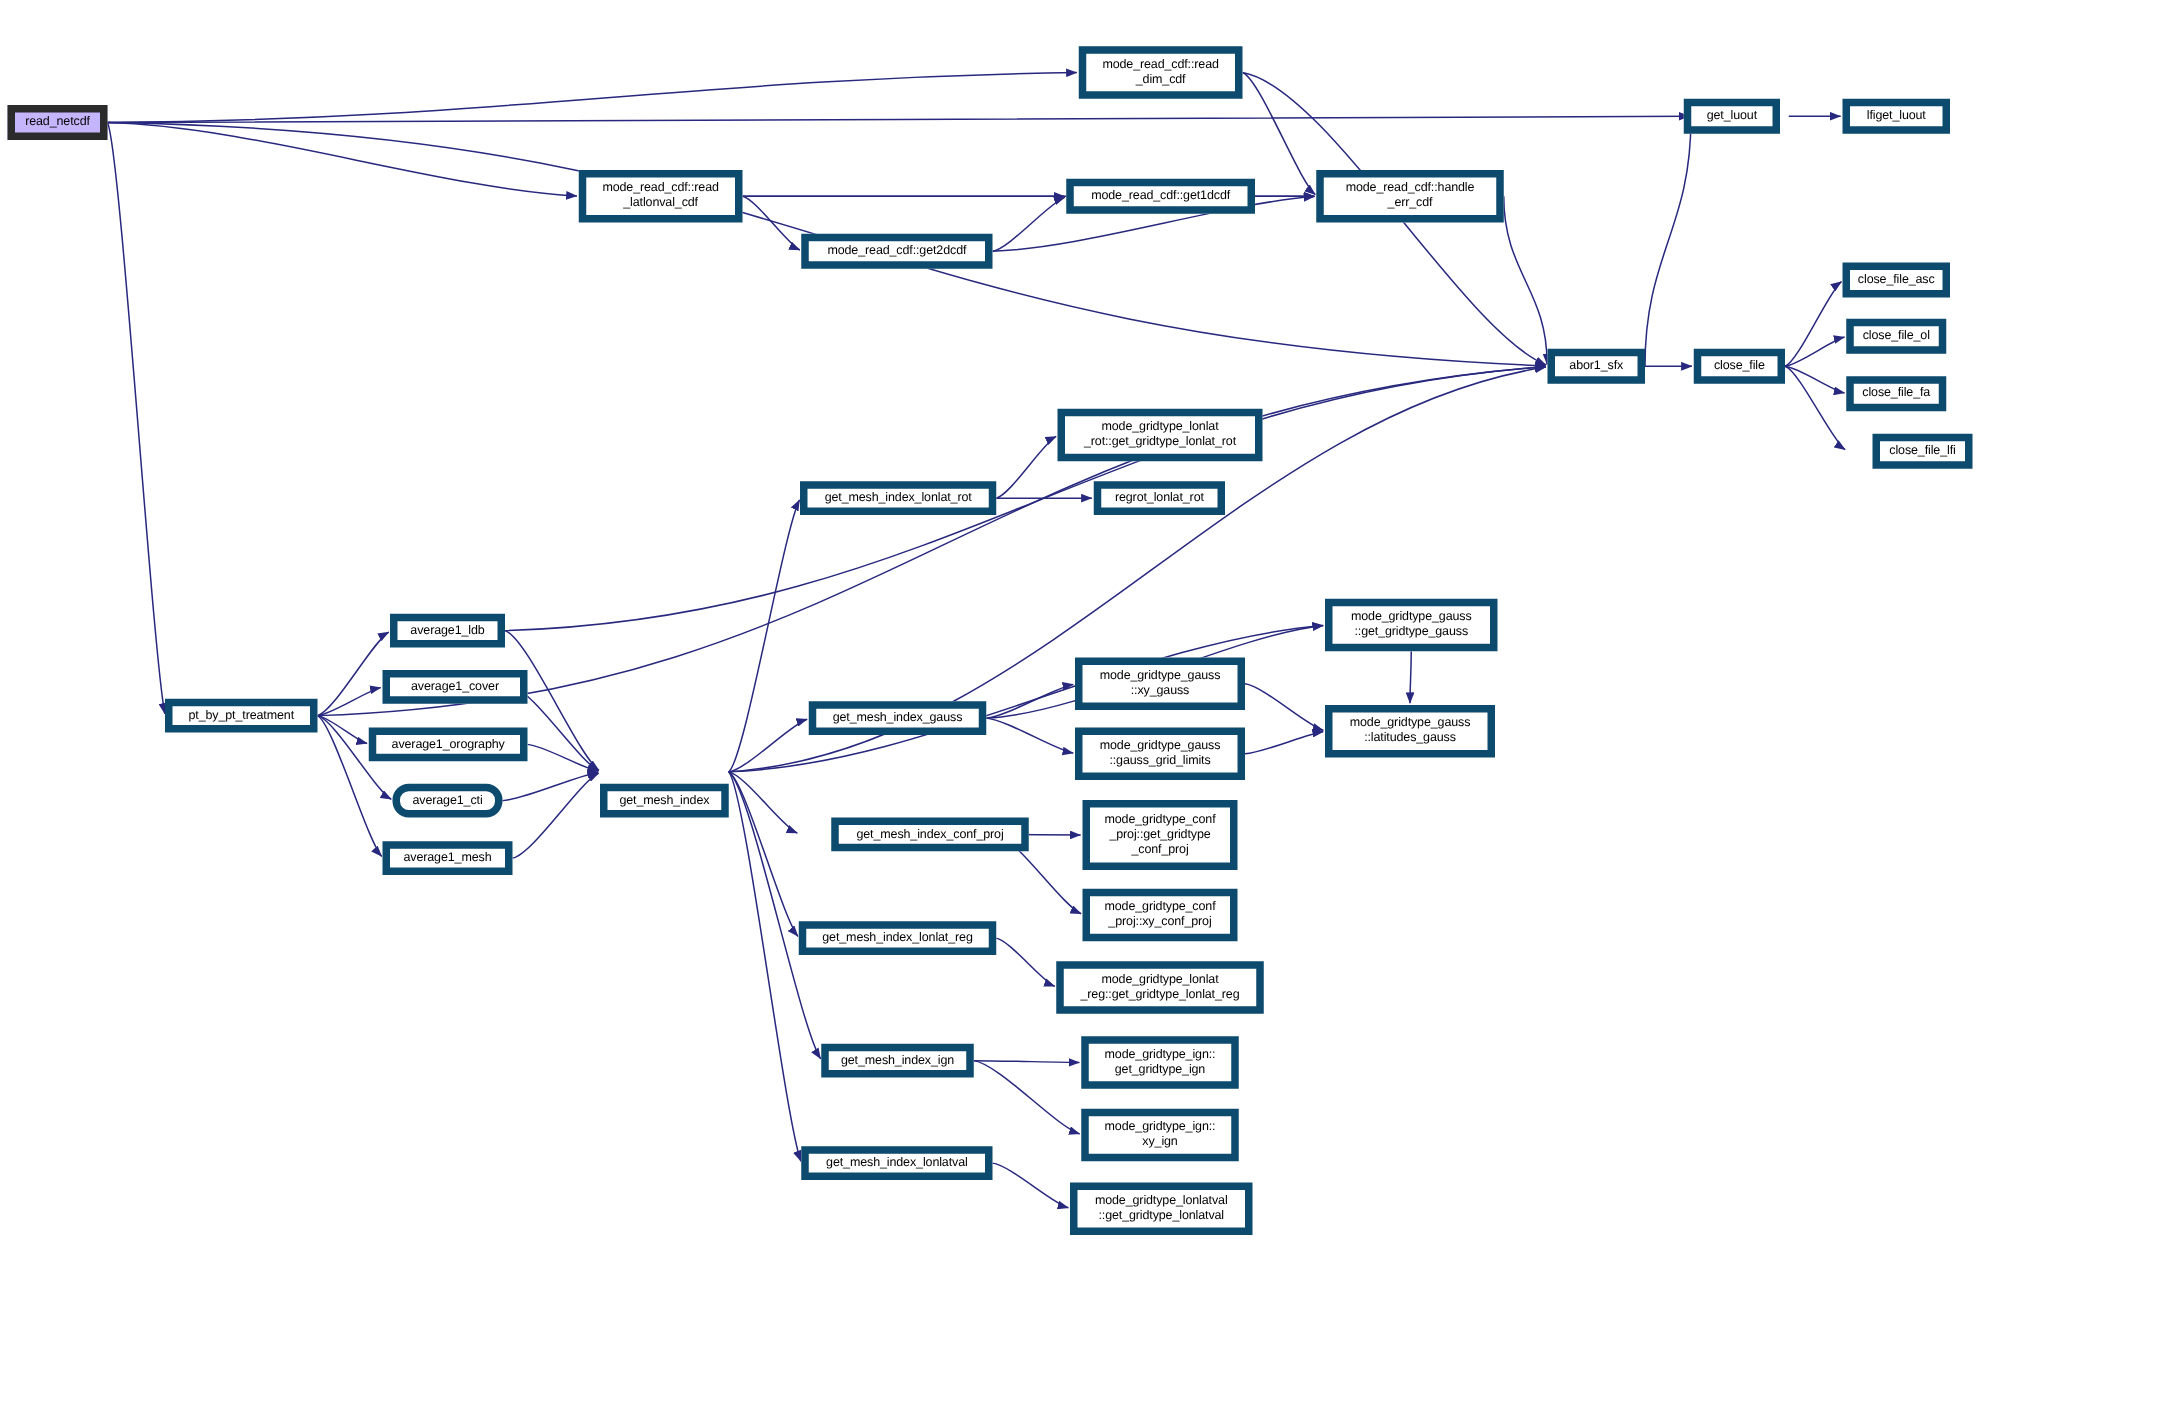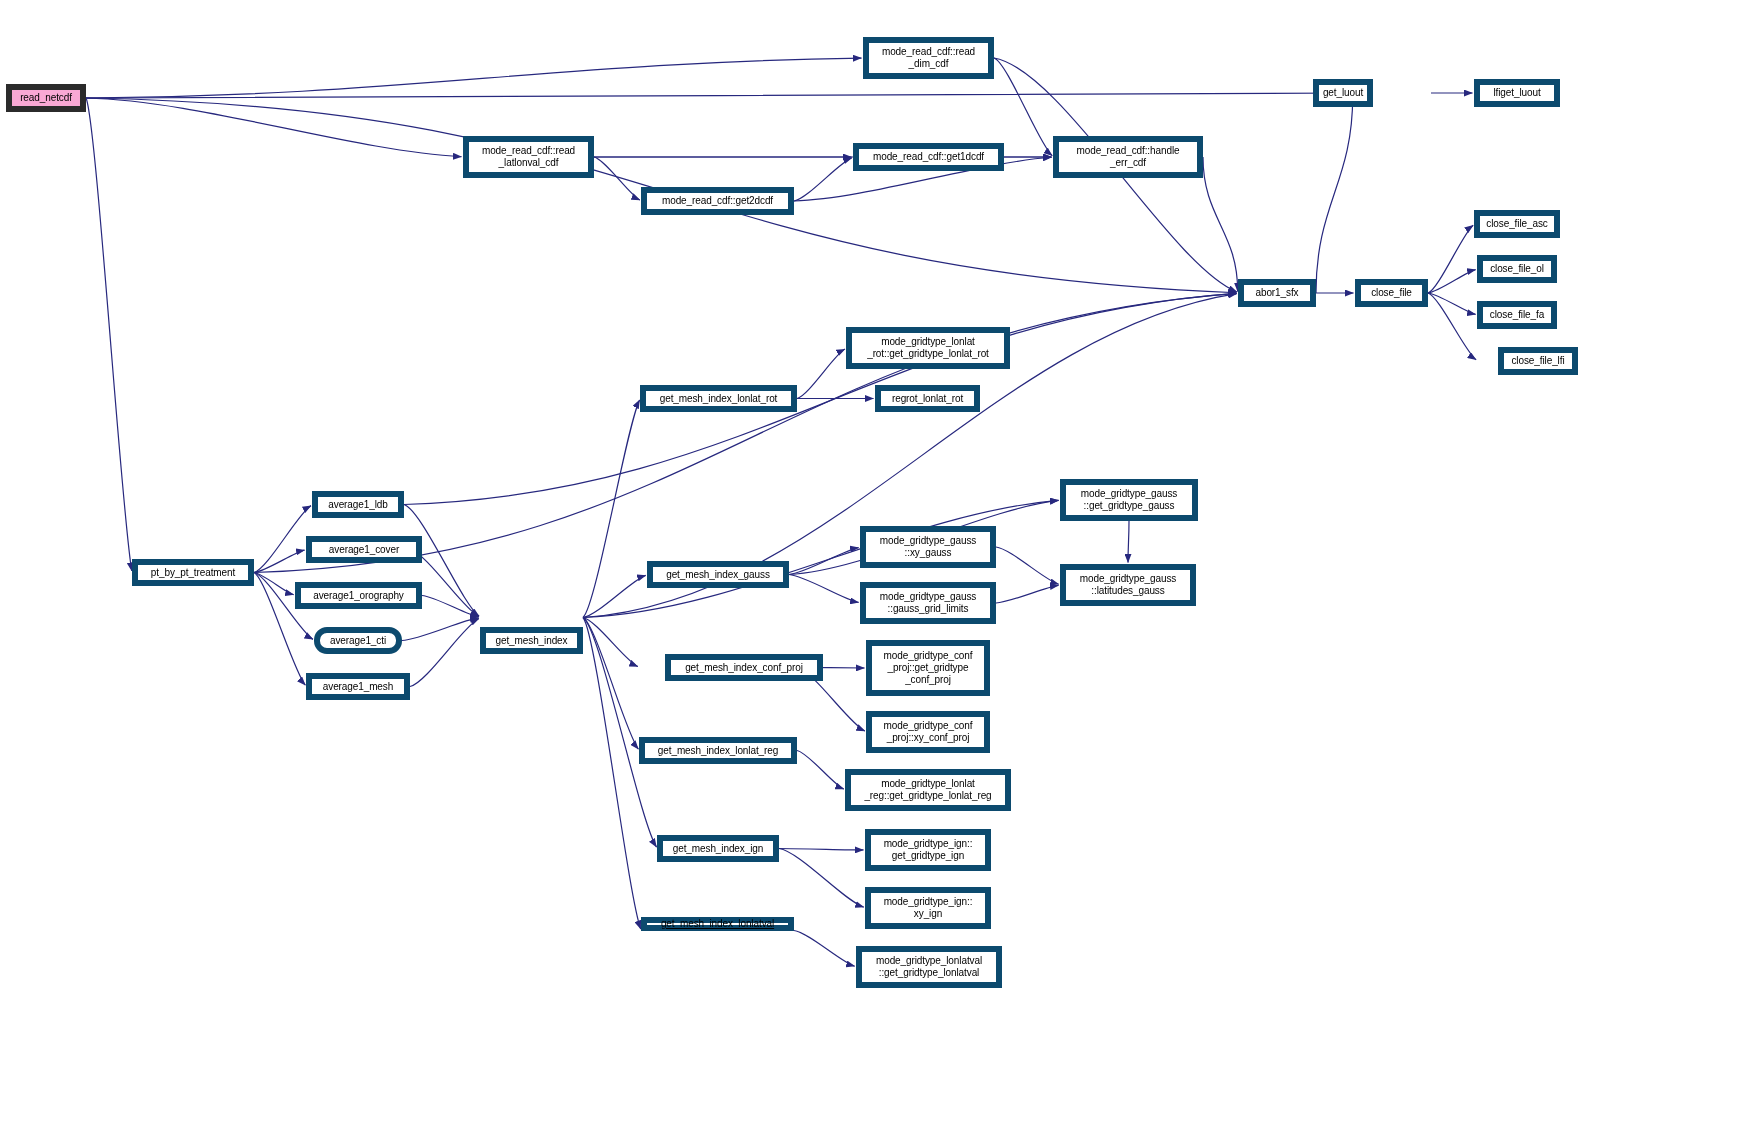--- a/index.html
+++ b/index.html
@@ -32,21 +32,21 @@
     line-height: 1.18;
     text-align: center;
     display: flex;
     align-items: center;
     justify-content: center;
     white-space: pre-line;
     padding: 0 3px;
     letter-spacing: -0.1px;
   }
   .node.root {
-    background: #f9a8d4;
+    background: #c4b5fd;
     border-color: #2b2b2b;
   }
 </style>
 </head>
 <body>
 
 <div id="canvas">
   <svg id="edges" viewBox="0 0 1741 1137" xmlns="http://www.w3.org/2000/svg">
     <defs>
       <marker id="arrow" markerWidth="9" markerHeight="7" refX="8.6" refY="3.5" orient="auto" markerUnits="userSpaceOnUse">
@@ -114,21 +114,21 @@
   <div id="node-layer">
       <div class="node root" style="left: 6px; top: 84px; width: 80px; height: 28px;">read_netcdf</div>
       <div class="node" style="left: 863px; top: 37px; width: 131px; height: 42px;">mode_read_cdf::read
 _dim_cdf</div>
       <div class="node" style="left: 463px; top: 136px; width: 131px; height: 42px;">mode_read_cdf::read
 _latlonval_cdf</div>
       <div class="node" style="left: 853px; top: 143px; width: 151px; height: 28px;">mode_read_cdf::get1dcdf</div>
       <div class="node" style="left: 641px; top: 187px; width: 153px; height: 28px;">mode_read_cdf::get2dcdf</div>
       <div class="node" style="left: 1053px; top: 136px; width: 150px; height: 42px;">mode_read_cdf::handle
 _err_cdf</div>
-      <div class="node" style="left: 1313px; top: 79px; width: 60px; height: 28px;">get_luout</div>
+      <div class="node" style="left: 1347px; top: 79px; width: 77px; height: 28px;">get_luout</div>
       <div class="node" style="left: 1474px; top: 79px; width: 86px; height: 28px;">lfiget_luout</div>
       <div class="node" style="left: 1238px; top: 279px; width: 78px; height: 28px;">abor1_sfx</div>
       <div class="node" style="left: 1355px; top: 279px; width: 73px; height: 28px;">close_file</div>
       <div class="node" style="left: 1474px; top: 210px; width: 86px; height: 28px;">close_file_asc</div>
       <div class="node" style="left: 1477px; top: 255px; width: 80px; height: 28px;">close_file_ol</div>
       <div class="node" style="left: 1477px; top: 301px; width: 80px; height: 28px;">close_file_fa</div>
       <div class="node" style="left: 1477px; top: 347px; width: 80px; height: 28px; margin-left: 21px;">close_file_lfi</div>
       <div class="node" style="left: 846px; top: 327px; width: 164px; height: 42px;">mode_gridtype_lonlat
 _rot::get_gridtype_lonlat_rot</div>
       <div class="node" style="left: 640px; top: 385px; width: 157px; height: 27px;">get_mesh_index_lonlat_rot</div>
@@ -156,17 +156,17 @@
       <div class="node" style="left: 866px; top: 711px; width: 124px; height: 42px;">mode_gridtype_conf
 _proj::xy_conf_proj</div>
       <div class="node" style="left: 639px; top: 737px; width: 158px; height: 27px;">get_mesh_index_lonlat_reg</div>
       <div class="node" style="left: 845px; top: 769px; width: 166px; height: 42px;">mode_gridtype_lonlat
 _reg::get_gridtype_lonlat_reg</div>
       <div class="node" style="left: 657px; top: 835px; width: 122px; height: 27px;">get_mesh_index_ign</div>
       <div class="node" style="left: 865px; top: 829px; width: 126px; height: 42px;">mode_gridtype_ign::
 get_gridtype_ign</div>
       <div class="node" style="left: 865px; top: 887px; width: 126px; height: 42px;">mode_gridtype_ign::
 xy_ign</div>
-      <div class="node" style="left: 641px; top: 917px; width: 153px; height: 14px; text-decoration: underline;">get_mesh_index_lonlatval</div>
+      <div class="node" style="left: 641px; top: 917px; width: 153px; height: 27px;">get_mesh_index_lonlatval</div>
       <div class="node" style="left: 856px; top: 946px; width: 146px; height: 42px;">mode_gridtype_lonlatval
 ::get_gridtype_lonlatval</div>
     </div>
 </div>
 
 </body></html>

